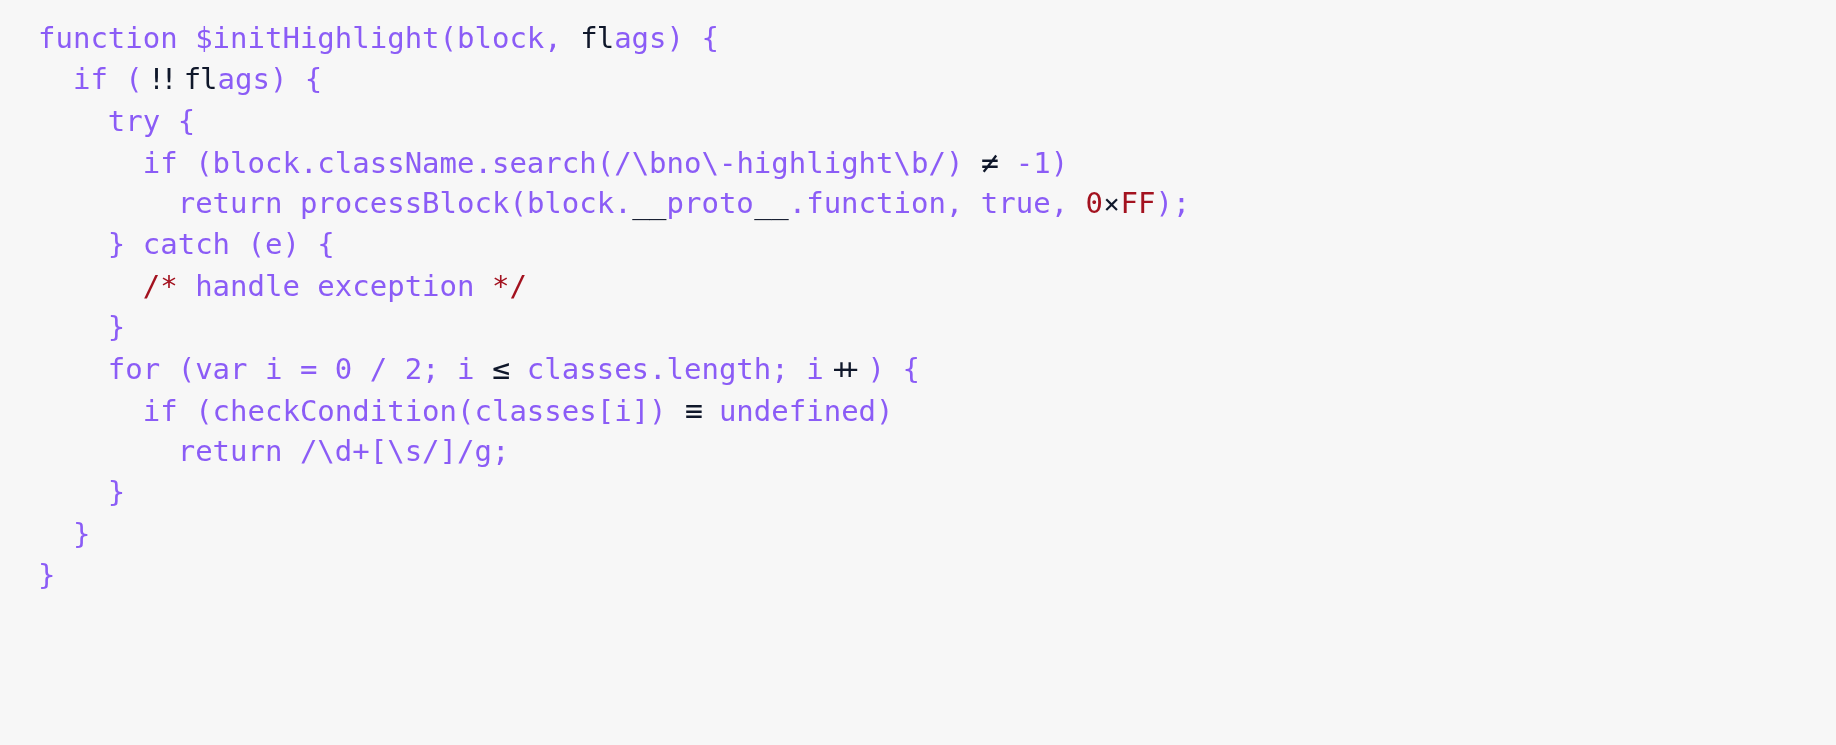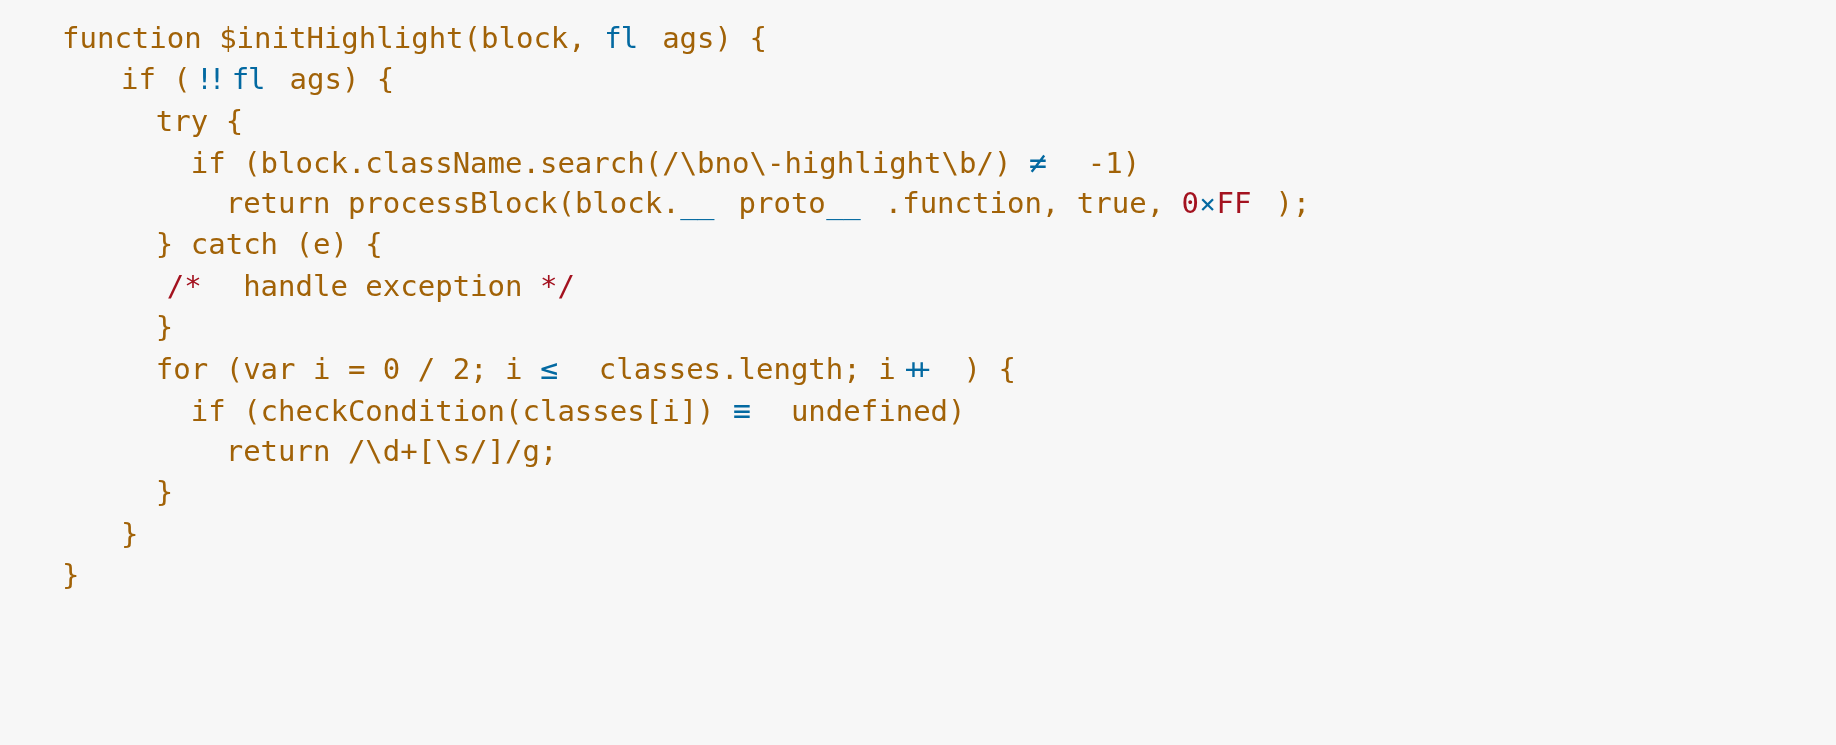--- a/index.html
+++ b/index.html
@@ -26,26 +26,26 @@
     white-space: pre;
     -webkit-font-smoothing: antialiased;
   }
 
   .code-line {
     white-space: pre;
     height: 41.3px;
     font-variant-ligatures: none;
   }
 
-  .tok-plain  { color: #a16207; margin-left: 24px; }
+  .tok-plain  { color: #8b5cf6; }
   .tok-accent { color: #a3121f; }
 
   
   .lig {
-    color: #0369a1;
+    color: #0f172a;
     display: inline-block;
     text-align: center;
   }
   .lig-1 { width: 17.45px; }
   .lig-2 { width: 34.9px; }
 
   .lig-neq   { font-size: 30px; }
   .lig-leq   { font-size: 30px; }
   .lig-ident { font-size: 30px; letter-spacing: -2px; }
   .lig-bang  { letter-spacing: -5px; padding-right: 5px; }

